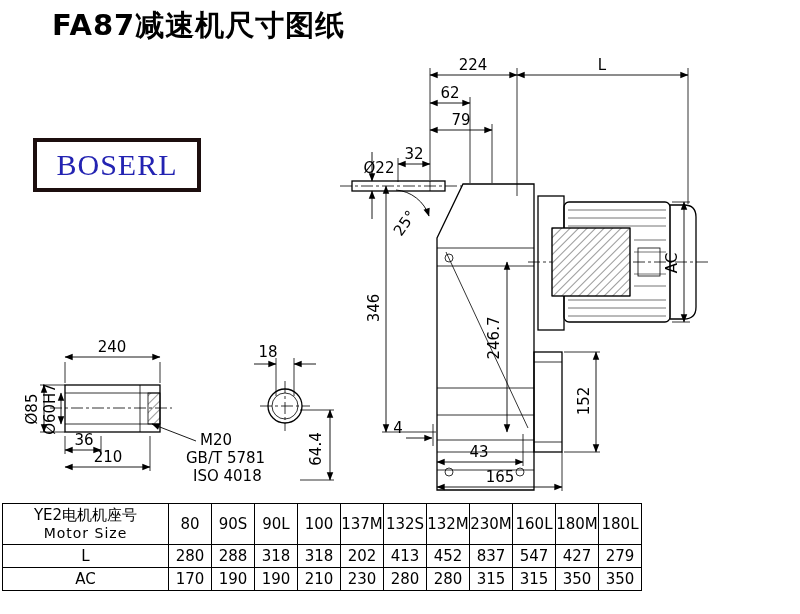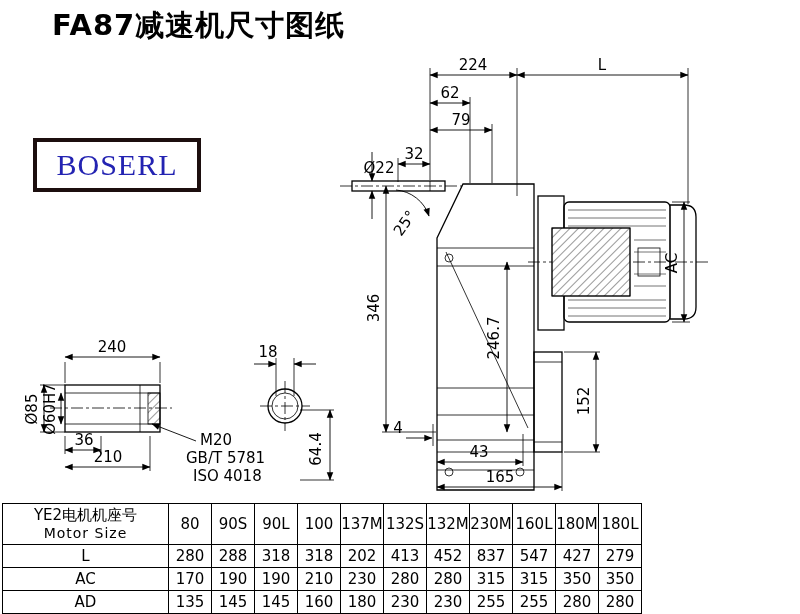--- a/index.html
+++ b/index.html
@@ -258,28 +258,14 @@
     <td>190</td>
     <td>210</td>
     <td>230</td>
     <td>280</td>
     <td>280</td>
     <td>315</td>
     <td>315</td>
     <td>350</td>
     <td>350</td>
   </tr>
-  <tr>
-    <td>AD</td>
-    <td>135</td>
-    <td>145</td>
-    <td>145</td>
-    <td>160</td>
-    <td>180</td>
-    <td>230</td>
-    <td>230</td>
-    <td>255</td>
-    <td>255</td>
-    <td>280</td>
-    <td>280</td>
-  </tr>
 </tbody>
   </table>
 
 </body></html>

